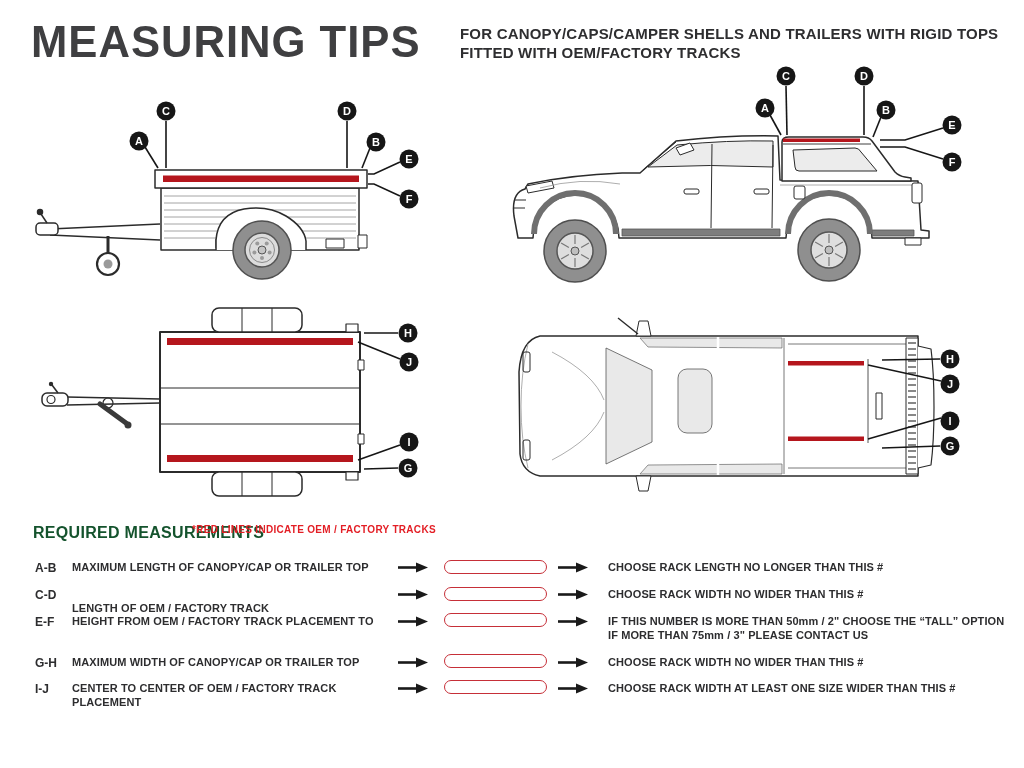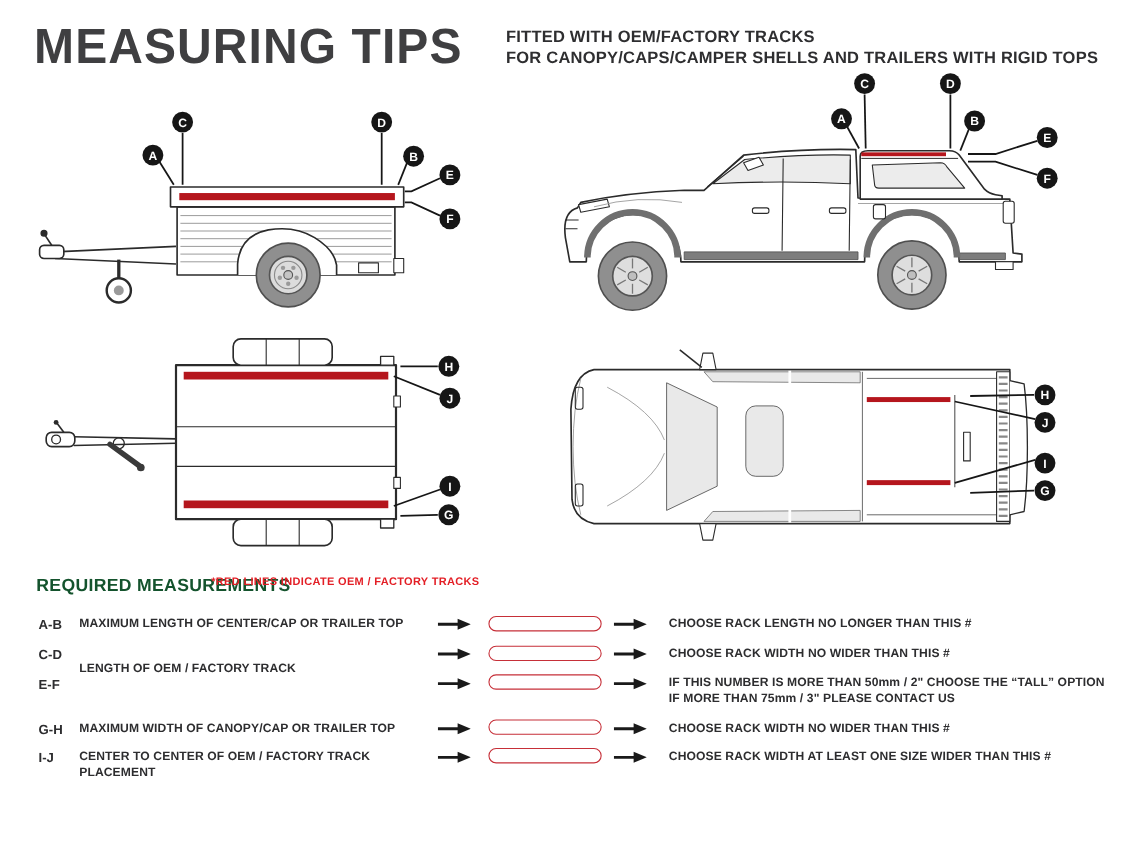--- a/index.html
+++ b/index.html
@@ -34,22 +34,22 @@
   
   .footnote{left:22px;top:726px;width:992px;color:#1d1d1f;}
   .footnote div{font-size:11px;line-height:14.5px;letter-spacing:.1px;white-space:nowrap;}
   .footnote div:last-child{padding-left:8px;}
 </style>
 </head>
 <body>
 
 <div class="abs title">MEASURING TIPS</div>
 <div class="abs subtitle">
+  <div>FOR CANOPY/CAPS/CAMPER SHELLS AND TRAILERS WITH RIGID TOPS</div>
   <div>FITTED WITH OEM/FACTORY TRACKS</div>
-  <div>FOR CANOPY/CAPS/CAMPER SHELLS AND TRAILERS WITH RIGID TOPS</div>
 </div>
 
 <svg class="fig" style="left:20px;top:88px" width="450" height="212" viewBox="0 0 450 212">
   <g fill="none" stroke="#2b2b2b" stroke-width="1.5" stroke-linejoin="round">
 
     <path d="M140,136 L30,141 M140,152 L30,147"></path>
     <rect x="16" y="135" width="22" height="12" rx="4" fill="#fff"></rect>
     <path d="M27,135 L21,126"></path>
     <circle cx="20" cy="124" r="2.5" fill="#2b2b2b"></circle>
 
@@ -304,21 +304,21 @@
         <circle cx="460" cy="134" r="9.5" fill="#161616"></circle>
         <text class="bl" x="460" y="138">G</text>
       </g>
   </g>
 </svg>
 
 <div class="abs sec-head">REQUIRED MEASUREMENTS</div>
 <div class="abs sec-note">*RED LINES INDICATE OEM / FACTORY TRACKS</div>
 
 <span class="rid" style="top:561px">A-B</span>
-<span class="rdesc" style="top:561px">MAXIMUM  LENGTH OF CENTER/CAP OR TRAILER TOP</span>
+<span class="rdesc" style="top:561px">MAXIMUM  LENGTH OF CANOPY/CAP OR TRAILER TOP</span>
 <svg class="arw" style="left:398px;top:562px" viewBox="0 0 30 11">
     <line x1="0" y1="5.5" x2="19" y2="5.5" stroke="#1a1a1a" stroke-width="2.6"></line>
     <polygon points="18,0.5 30,5.5 18,10.5" fill="#1a1a1a"></polygon>
   </svg>
 <div class="pill" style="top:560px"></div>
 <svg class="arw" style="left:558px;top:562px" viewBox="0 0 30 11">
     <line x1="0" y1="5.5" x2="19" y2="5.5" stroke="#1a1a1a" stroke-width="2.6"></line>
     <polygon points="18,0.5 30,5.5 18,10.5" fill="#1a1a1a"></polygon>
   </svg>
 <span class="rres" style="top:561px">CHOOSE RACK LENGTH NO LONGER THAN THIS #</span>
@@ -330,21 +330,21 @@
     <polygon points="18,0.5 30,5.5 18,10.5" fill="#1a1a1a"></polygon>
   </svg>
 <div class="pill" style="top:587px"></div>
 <svg class="arw" style="left:558px;top:589px" viewBox="0 0 30 11">
     <line x1="0" y1="5.5" x2="19" y2="5.5" stroke="#1a1a1a" stroke-width="2.6"></line>
     <polygon points="18,0.5 30,5.5 18,10.5" fill="#1a1a1a"></polygon>
   </svg>
 <span class="rres" style="top:588px">CHOOSE RACK WIDTH NO WIDER THAN THIS #</span>
 
 <span class="rid" style="top:615px">E-F</span>
-<span class="rdesc" style="top:615px"><br></span>
+<span class="rdesc" style="top:615px"><span>HEIGHT FROM OEM / FACTORY TRACK PLACEMENT TO</span><br></span>
 <svg class="arw" style="left:398px;top:616px" viewBox="0 0 30 11">
     <line x1="0" y1="5.5" x2="19" y2="5.5" stroke="#1a1a1a" stroke-width="2.6"></line>
     <polygon points="18,0.5 30,5.5 18,10.5" fill="#1a1a1a"></polygon>
   </svg>
 <div class="pill" style="top:613px"></div>
 <svg class="arw" style="left:558px;top:616px" viewBox="0 0 30 11">
     <line x1="0" y1="5.5" x2="19" y2="5.5" stroke="#1a1a1a" stroke-width="2.6"></line>
     <polygon points="18,0.5 30,5.5 18,10.5" fill="#1a1a1a"></polygon>
   </svg>
 <span class="rres" style="top:615px"><span>IF THIS NUMBER IS MORE THAN 50mm / 2" CHOOSE THE “TALL” OPTION</span><br><span>IF MORE THAN 75mm / 3" PLEASE CONTACT US</span></span>

